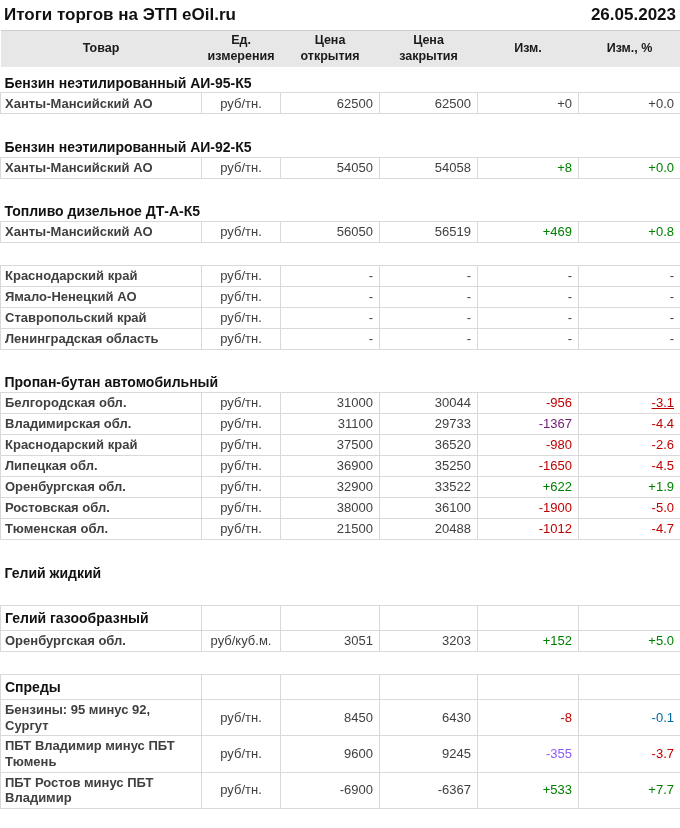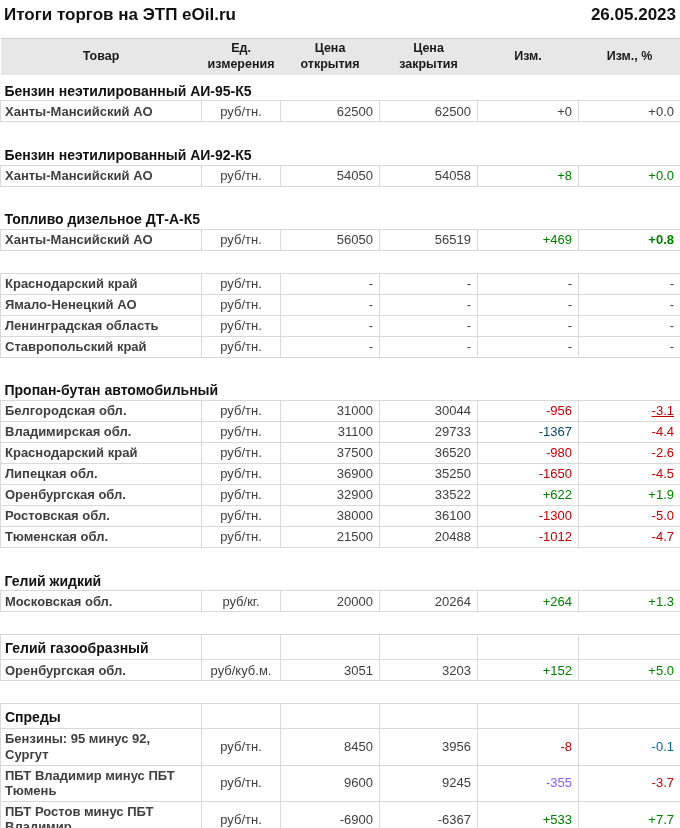--- a/index.html
+++ b/index.html
@@ -3,21 +3,21 @@
 <meta charset="utf-8">
 <style>
   * { margin:0; padding:0; box-sizing:border-box; }
   html,body { width:680px; }
   body {
     height:828px; overflow:hidden; background:#ffffff;
     font-family:"Liberation Sans", sans-serif; color:#3f3f3f;
   }
   .page-header {
     display:flex; justify-content:space-between; align-items:flex-start;
-    height:38px; padding:5px 4px 0 4px;
+    height:30px; padding:5px 4px 0 4px;
   }
   .page-title, .page-date { font-size:17px; font-weight:bold; color:#111111; }
   table { width:680px; border-collapse:collapse; table-layout:fixed; }
   thead th {
     background:#e7e7e7; border-top:1px solid #cccccc;
     font-size:12.5px; font-weight:bold; color:#1a1a1a;
     text-align:center; vertical-align:middle; height:36px; line-height:1.25;
     padding:2px 3px;
   }
   td { font-size:13px; vertical-align:middle; line-height:1.2; }
@@ -98,21 +98,21 @@
       </tr>
       <tr class="title-row">
         <td colspan="6">Топливо дизельное ДТ-А-К5</td>
       </tr>
       <tr class="data-row">
         <td class="c-product">Ханты-Мансийский АО</td>
         <td class="c-unit">руб/тн.</td>
         <td class="c-num">56050</td>
         <td class="c-num">56519</td>
         <td class="c-num" style="color: rgb(0, 128, 0);">+469</td>
-        <td class="c-num" style="color: rgb(0, 128, 0); font-weight: bold;">+0.8</td>
+        <td class="c-num" style="color: rgb(0, 128, 0);">+0.8</td>
       </tr>
       <tr class="spacer-row">
         <td colspan="6"></td>
       </tr>
       <tr class="data-row">
         <td class="c-product">Краснодарский край</td>
         <td class="c-unit">руб/тн.</td>
         <td class="c-num">-</td>
         <td class="c-num">-</td>
         <td class="c-num" style="color: rgb(63, 63, 63);">-</td>
@@ -120,29 +120,29 @@
       </tr>
       <tr class="data-row">
         <td class="c-product">Ямало-Ненецкий АО</td>
         <td class="c-unit">руб/тн.</td>
         <td class="c-num">-</td>
         <td class="c-num">-</td>
         <td class="c-num" style="color: rgb(63, 63, 63);">-</td>
         <td class="c-num" style="color: rgb(63, 63, 63);">-</td>
       </tr>
       <tr class="data-row">
+        <td class="c-product">Ставропольский край</td>
+        <td class="c-unit">руб/тн.</td>
+        <td class="c-num">-</td>
+        <td class="c-num">-</td>
+        <td class="c-num" style="color: rgb(63, 63, 63);">-</td>
+        <td class="c-num" style="color: rgb(63, 63, 63);">-</td>
+      </tr>
+      <tr class="data-row">
         <td class="c-product">Ленинградская область</td>
-        <td class="c-unit">руб/тн.</td>
-        <td class="c-num">-</td>
-        <td class="c-num">-</td>
-        <td class="c-num" style="color: rgb(63, 63, 63);">-</td>
-        <td class="c-num" style="color: rgb(63, 63, 63);">-</td>
-      </tr>
-      <tr class="data-row">
-        <td class="c-product">Ставропольский край</td>
         <td class="c-unit">руб/тн.</td>
         <td class="c-num">-</td>
         <td class="c-num">-</td>
         <td class="c-num" style="color: rgb(63, 63, 63);">-</td>
         <td class="c-num" style="color: rgb(63, 63, 63);">-</td>
       </tr>
       <tr class="spacer-row">
         <td colspan="6"></td>
       </tr>
       <tr class="title-row">
@@ -154,21 +154,21 @@
         <td class="c-num">31000</td>
         <td class="c-num">30044</td>
         <td class="c-num" style="color: rgb(192, 0, 0);">-956</td>
         <td class="c-num" style="color: rgb(192, 0, 0); text-decoration: underline;">-3.1</td>
       </tr>
       <tr class="data-row">
         <td class="c-product">Владимирская обл.</td>
         <td class="c-unit">руб/тн.</td>
         <td class="c-num">31100</td>
         <td class="c-num">29733</td>
-        <td class="c-num" style="color: #0c4a6e; margin-top: 25px;">-1367</td>
+        <td class="c-num" style="color: #701a75; margin-top: 25px;">-1367</td>
         <td class="c-num" style="color: rgb(192, 0, 0);">-4.4</td>
       </tr>
       <tr class="data-row">
         <td class="c-product">Краснодарский край</td>
         <td class="c-unit">руб/тн.</td>
         <td class="c-num">37500</td>
         <td class="c-num">36520</td>
         <td class="c-num" style="color: rgb(192, 0, 0);">-980</td>
         <td class="c-num" style="color: rgb(192, 0, 0);">-2.6</td>
       </tr>
@@ -186,44 +186,36 @@
         <td class="c-num">32900</td>
         <td class="c-num">33522</td>
         <td class="c-num" style="color: rgb(0, 128, 0);">+622</td>
         <td class="c-num" style="color: rgb(0, 128, 0);">+1.9</td>
       </tr>
       <tr class="data-row">
         <td class="c-product">Ростовская обл.</td>
         <td class="c-unit">руб/тн.</td>
         <td class="c-num">38000</td>
         <td class="c-num">36100</td>
-        <td class="c-num" style="color: rgb(192, 0, 0);">-1300</td>
+        <td class="c-num" style="color: rgb(192, 0, 0);">-1900</td>
         <td class="c-num" style="color: rgb(192, 0, 0);">-5.0</td>
       </tr>
       <tr class="data-row">
         <td class="c-product">Тюменская обл.</td>
         <td class="c-unit">руб/тн.</td>
         <td class="c-num">21500</td>
         <td class="c-num">20488</td>
         <td class="c-num" style="color: rgb(192, 0, 0);">-1012</td>
         <td class="c-num" style="color: rgb(192, 0, 0);">-4.7</td>
       </tr>
       <tr class="spacer-row">
         <td colspan="6"></td>
       </tr>
       <tr class="title-row">
         <td colspan="6">Гелий жидкий</td>
-      </tr>
-      <tr class="data-row">
-        <td class="c-product">Московская обл.</td>
-        <td class="c-unit">руб/кг.</td>
-        <td class="c-num">20000</td>
-        <td class="c-num">20264</td>
-        <td class="c-num" style="color: rgb(0, 128, 0);">+264</td>
-        <td class="c-num" style="color: rgb(0, 128, 0);">+1.3</td>
       </tr>
       <tr class="spacer-row">
         <td colspan="6"></td>
       </tr>
       <tr class="btitle-row">
         <td class="c-title">Гелий газообразный</td>
         <td></td>
         <td></td>
         <td></td>
         <td></td>
@@ -245,21 +237,21 @@
         <td></td>
         <td></td>
         <td></td>
         <td></td>
         <td></td>
       </tr>
       <tr class="data-row">
         <td class="c-product">Бензины: 95 минус 92, Сургут</td>
         <td class="c-unit">руб/тн.</td>
         <td class="c-num">8450</td>
-        <td class="c-num">3956</td>
+        <td class="c-num">6430</td>
         <td class="c-num" style="color: rgb(192, 0, 0);">-8</td>
         <td class="c-num" style="color: #0369a1;">-0.1</td>
       </tr>
       <tr class="data-row">
         <td class="c-product">ПБТ Владимир минус ПБТ Тюмень</td>
         <td class="c-unit">руб/тн.</td>
         <td class="c-num">9600</td>
         <td class="c-num">9245</td>
         <td class="c-num" style="color: #8b5cf6;">-355</td>
         <td class="c-num" style="color: rgb(192, 0, 0); margin-left: 36px;">-3.7</td>

